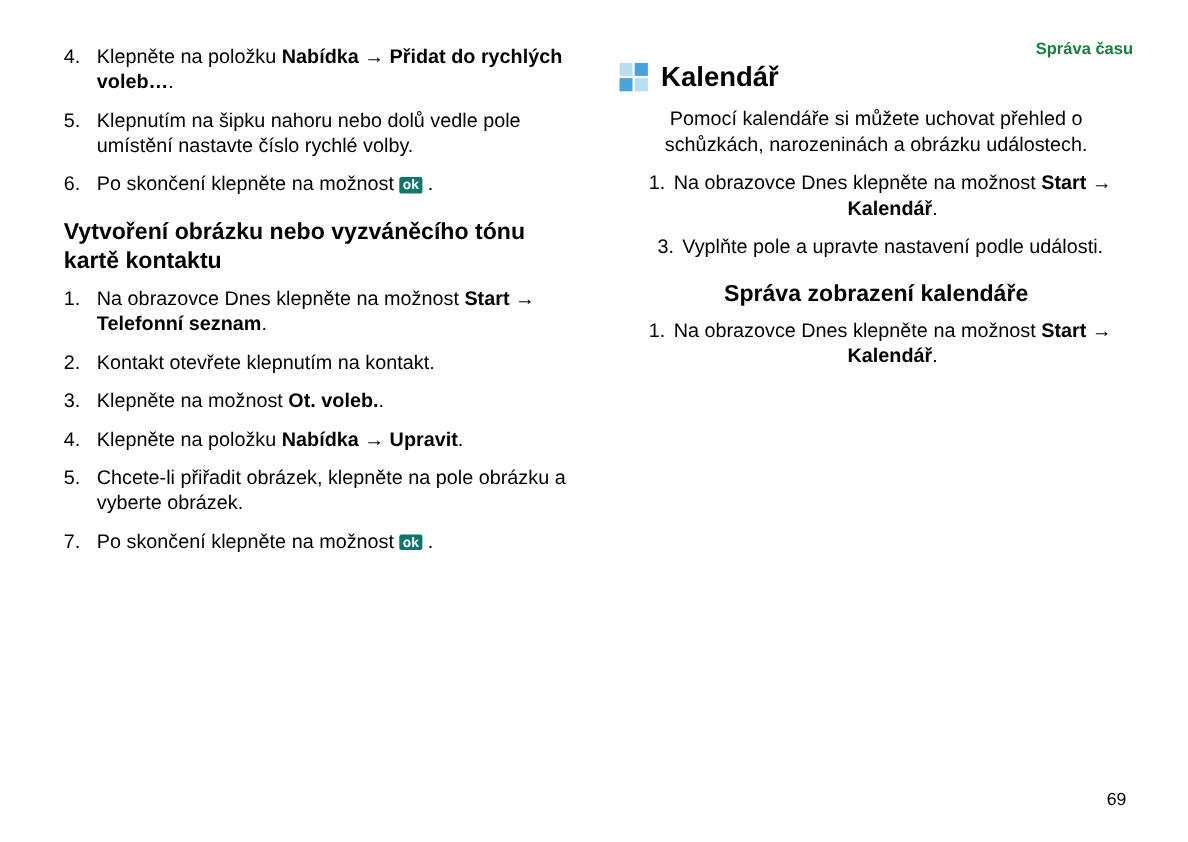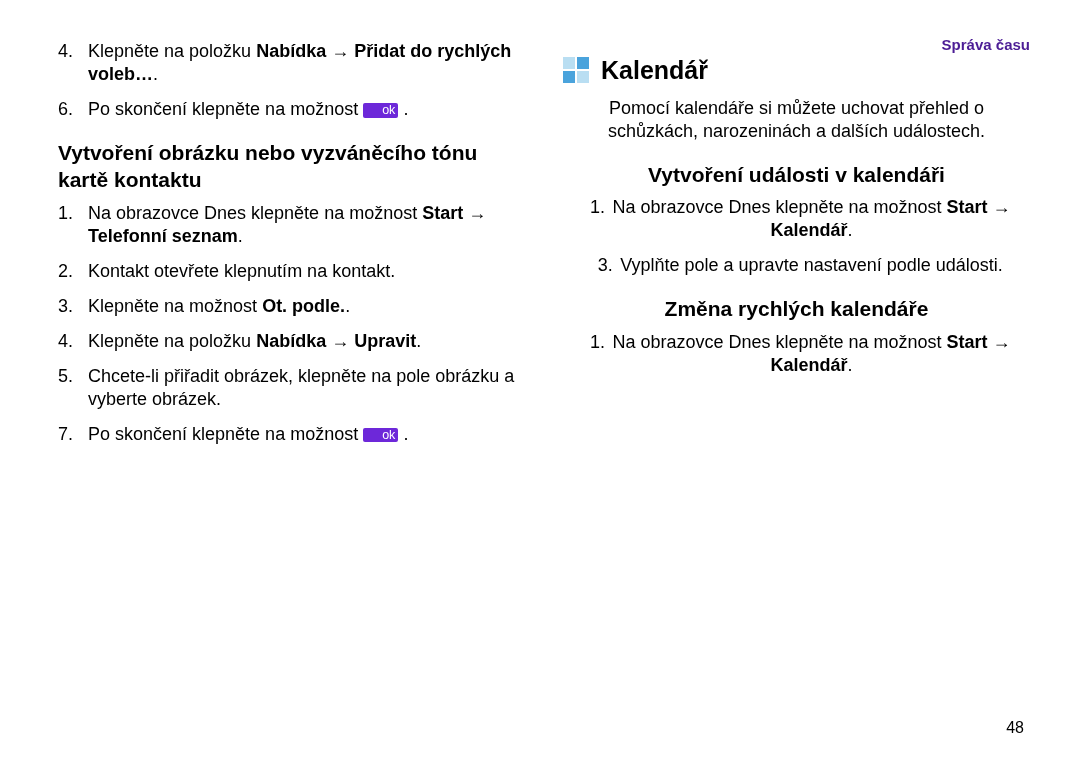--- a/index.html
+++ b/index.html
@@ -18,21 +18,21 @@
     display: flex;
     gap: 38px;
     box-sizing: border-box;
     height: 100%;
     border-radius: 16px;
   }
   .header-link {
     position: absolute;
     top: 36px;
     right: 50px;
-    color: #4c1d95;
+    color: #15803d;
     font-weight: bold;
     font-size: 15px;
   }
   .col {
     flex: 1 1 0;
     min-width: 0;
   }
   .col.right { padding-top: 22px; text-align: center; }
 
   .h1row {
@@ -73,25 +73,25 @@
     line-height: 1.28;
     padding-left: 30px;
     text-indent: -30px;
     margin: 0 0 12px 0;
   }
   .num { display:inline-block; width:30px; text-indent:0; }
   b { font-weight:bold; }
 
   .ok {
     display: inline-block;
-    background: #6d28d9;
+    background: #0f766e;
     color: #fff;
     font-size: 12.5px;
-    font-weight: normal;
-    padding: 1px 3px 1px 19px;
+    font-weight: bold;
+    padding: 1px 3px 1px 3px;
     border-radius: 2px;
     line-height: 1;
     vertical-align: 1px;
     text-indent: 0;
   }
   .arrow { font-family: Arial, sans-serif; }
 
   .pagenum {
     position: absolute;
     bottom: 28px;
@@ -102,53 +102,53 @@
 </head>
 <body>
 
 <div class="header-link">Správa času</div>
 
 <div class="page">
 
   <div class="col left">
     <ol id="left-list1">
         <li><span class="num">4.</span>Klepněte na položku <b>Nabídka <span class="arrow">→</span> Přidat do rychlých voleb…</b>.</li>
+        <li><span class="num">5.</span>Klepnutím na šipku nahoru nebo dolů vedle pole umístění nastavte číslo rychlé volby.</li>
         <li><span class="num">6.</span>Po skončení klepněte na možnost <span class="ok">ok</span> .</li>
       </ol>
     <h2>Vytvoření obrázku nebo vyzváněcího tónu kartě kontaktu</h2>
     <ol id="left-list2">
         <li><span class="num">1.</span>Na obrazovce Dnes klepněte na možnost <b>Start <span class="arrow">→</span> Telefonní seznam</b>.</li>
         <li><span class="num">2.</span>Kontakt otevřete klepnutím na kontakt.</li>
-        <li><span class="num">3.</span>Klepněte na možnost <b>Ot. podle.</b>.</li>
+        <li><span class="num">3.</span>Klepněte na možnost <b>Ot. voleb.</b>.</li>
         <li><span class="num">4.</span>Klepněte na položku <b>Nabídka <span class="arrow">→</span> Upravit</b>.</li>
         <li><span class="num">5.</span>Chcete-li přiřadit obrázek, klepněte na pole obrázku a vyberte obrázek.</li>
         <li><span class="num">7.</span>Po skončení klepněte na možnost <span class="ok">ok</span> .</li>
       </ol>
   </div>
 
   <div class="col right">
     <div class="h1row">
       <span class="squares">
         <svg viewBox="0 0 28 28" width="28" height="28">
           <rect x="0" y="0" width="12" height="12" fill="#b9def2"></rect>
           <rect x="14" y="0" width="12" height="12" fill="#4aa3dc"></rect>
           <rect x="0" y="14" width="12" height="12" fill="#4aa3dc"></rect>
           <rect x="14" y="14" width="12" height="12" fill="#b9def2"></rect>
         </svg>
       </span>
       <h1>Kalendář</h1>
     </div>
-    <p class="intro">Pomocí kalendáře si můžete uchovat přehled o schůzkách, narozeninách a dalších událostech.</p>
+    <p class="intro">Pomocí kalendáře si můžete uchovat přehled o schůzkách, narozeninách a obrázku událostech.</p>
 
-    <h2>Vytvoření události v kalendáři</h2>
     <ol id="right-list-a">
         <li><span class="num">1.</span>Na obrazovce Dnes klepněte na možnost <b>Start <span class="arrow">→</span> Kalendář</b>.</li>
         <li><span class="num">3.</span>Vyplňte pole a upravte nastavení podle události.</li>
       </ol>
 
-    <h2>Změna rychlých kalendáře</h2>
+    <h2>Správa zobrazení kalendáře</h2>
     <ol id="right-list-b">
         <li><span class="num">1.</span>Na obrazovce Dnes klepněte na možnost <b>Start <span class="arrow">→</span> Kalendář</b>.</li>
       </ol>
   </div>
 </div>
 
-<div class="pagenum">48</div>
+<div class="pagenum">69</div>
 
 </body></html>

